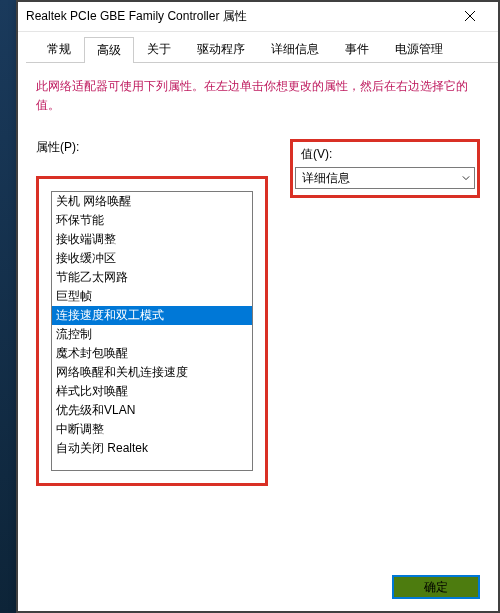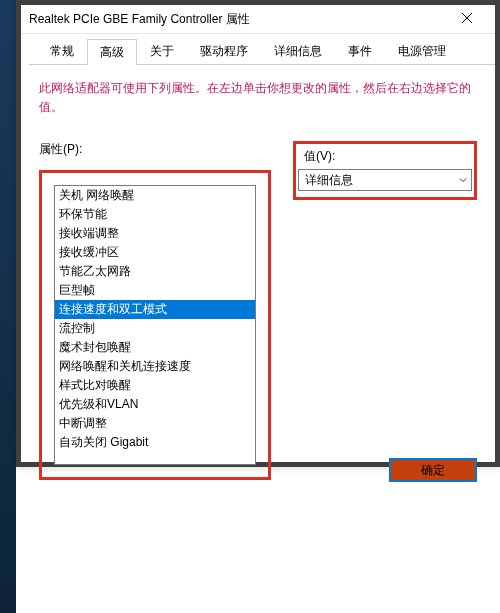--- a/index.html
+++ b/index.html
@@ -1,41 +1,41 @@
 <!DOCTYPE html>
 <html><head>
 <meta charset="utf-8">
 <style>
 * { box-sizing: border-box; margin: 0; padding: 0; font-family: "Microsoft YaHei", "Segoe UI", sans-serif; font-size: 12px; }
 body { background: #fff; width: 500px; height: 613px; overflow: hidden; position: relative; }
 .desktop-edge { position: absolute; left: 0; top: 0; width: 16px; height: 613px; background: linear-gradient(180deg,#1a3a5c,#0d2438); z-index: 0; }
-.dialog { position: absolute; left: 16px; top: 0; width: 484px; height: 467px; background: #fff; border: 5px solid #404040; box-shadow: 0 0 8px rgba(0,0,0,.2); z-index: 1; display: flex; flex-direction: column; }
+.dialog { position: absolute; left: 16px; top: 0; width: 484px; height: 613px; background: #fff; border: 2px solid #404040; box-shadow: 0 0 8px rgba(0,0,0,.2); z-index: 1; display: flex; flex-direction: column; }
 .titlebar { height: 30px; display: flex; align-items: center; padding: 0 8px; border-bottom: 1px solid #e5e5e5; }
 .titlebar-text { flex: 1; color: #000; font-size: 12px; }
 .close-btn { width: 40px; height: 28px; display: flex; align-items: center; justify-content: center; cursor: pointer; }
 .close-btn svg { width: 10px; height: 10px; stroke: #000; stroke-width: 1; }
 .tabs { display: flex; padding: 4px 8px 0 8px; border-bottom: 1px solid #ccc; margin-left: 8px; }
 .tab { padding: 4px 12px; border: 1px solid transparent; border-bottom: none; cursor: pointer; color: #000; }
 .tab.active { border-color: #ccc; background: #fff; position: relative; top: 1px; }
 .content { flex: 1; padding: 14px 18px; position: relative; }
 .instruction { color: #be185d; line-height: 1.6; margin-bottom: 24px; }
 .row { display: flex; gap: 22px; }
 .col-left { width: 232px; }
 .col-right { flex: 1; }
-.field-label { display: block; margin-bottom: 12px; color: #000; }
+.field-label { display: block; margin-bottom: 20px; color: #000; }
 .listbox-wrap { border: 3px solid #d93025; padding: 12px; position: relative; }
 .listbox { width: 100%; height: 280px; border: 1px solid #7a7a7a; overflow-y: scroll; background: #fff; }
 .listbox-item { padding: 1px 4px; cursor: pointer; color: #000; white-space: nowrap; }
 .listbox-item.selected { background: #0078d7; color: #fff; }
 .value-box { border: 3px solid #d93025; padding: 2px 2px 6px 2px; }
 .value-box .field-label { margin: 2px 6px 4px 6px; }
 .select { width: 100%; height: 22px; border: 1px solid #7a7a7a; background: #fff; display: flex; align-items: center; justify-content: space-between; padding: 0 4px 0 6px; cursor: pointer; }
 .select-arrow svg { width: 8px; height: 8px; }
 .button-row { position: absolute; bottom: 12px; right: 18px; display: flex; gap: 8px; }
-.btn { width: 88px; height: 24px; border: 1px solid #0078d7; background: #c2410c; cursor: pointer; display: flex; align-items: center; justify-content: center; color: #000; }
+.btn { width: 88px; height: 24px; border: 1px solid #0078d7; background: #4d7c0f; cursor: pointer; display: flex; align-items: center; justify-content: center; color: #000; }
 .btn.default { border: 2px solid #0078d7; }
 ::-webkit-scrollbar { width: 16px; }
 ::-webkit-scrollbar-track { background: #f0f0f0; }
 ::-webkit-scrollbar-thumb { background: #c0c0c0; }
 ::-webkit-scrollbar-button { background: #f0f0f0; height: 16px; }
 </style>
 </head>
 <body>
 
 <div class="desktop-edge"></div>
@@ -77,21 +77,21 @@
               <div class="listbox-item">接收缓冲区</div>
               <div class="listbox-item">节能乙太网路</div>
               <div class="listbox-item">巨型帧</div>
               <div class="listbox-item selected">连接速度和双工模式</div>
               <div class="listbox-item">流控制</div>
               <div class="listbox-item">魔术封包唤醒</div>
               <div class="listbox-item">网络唤醒和关机连接速度</div>
               <div class="listbox-item">样式比对唤醒</div>
               <div class="listbox-item">优先级和VLAN</div>
               <div class="listbox-item">中断调整</div>
-              <div class="listbox-item">自动关闭 Gigabit</div>
+              <div class="listbox-item">自动关闭 Realtek</div>
             </div>
         </div>
       </div>
 
       <div class="col-right">
         <div class="value-box">
           <span class="field-label">值(V):</span>
           <div class="select">
             <span>详细信息</span>
             <span class="select-arrow">

